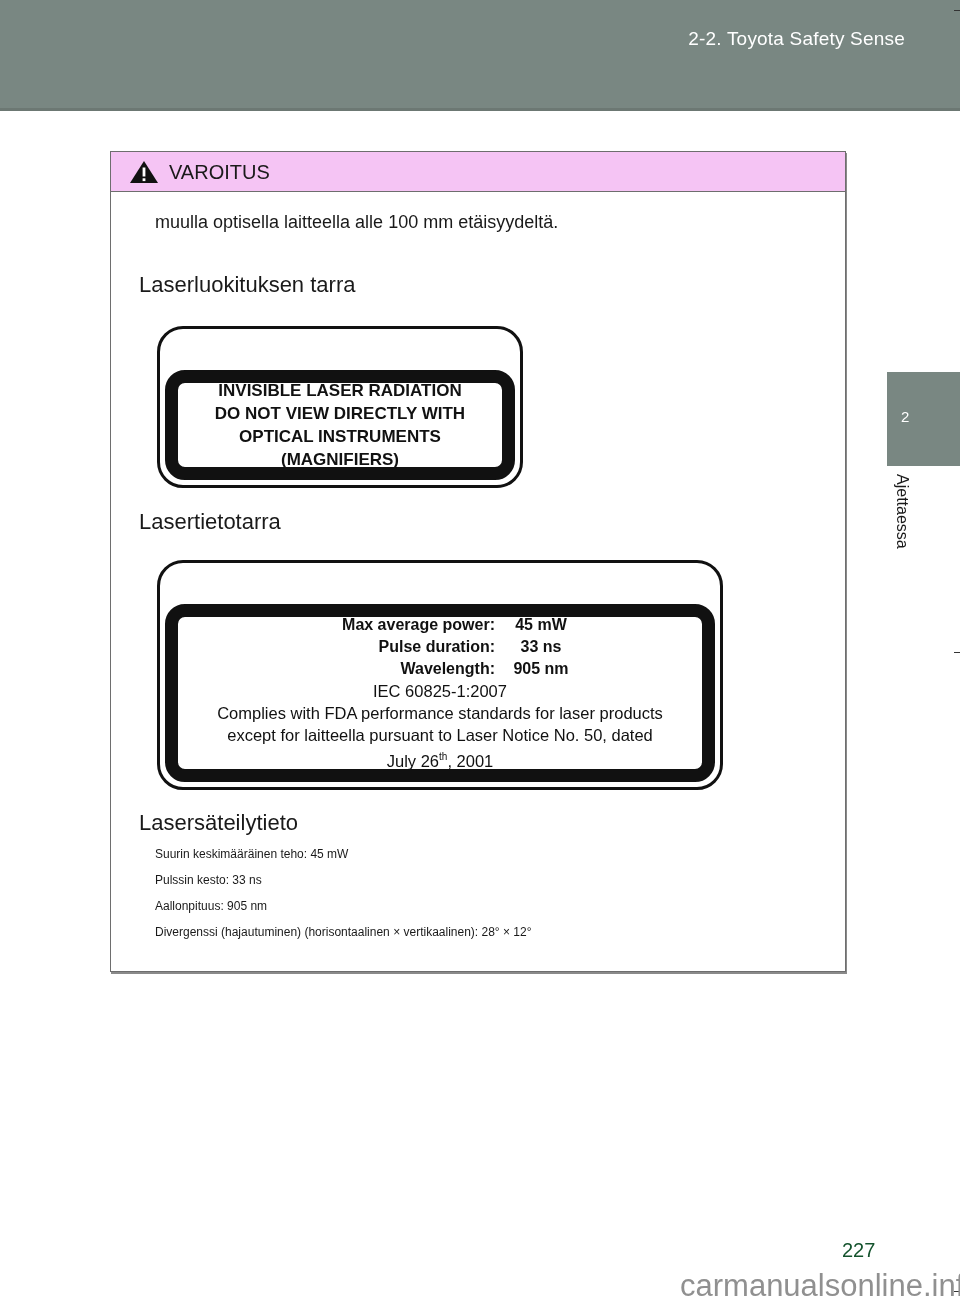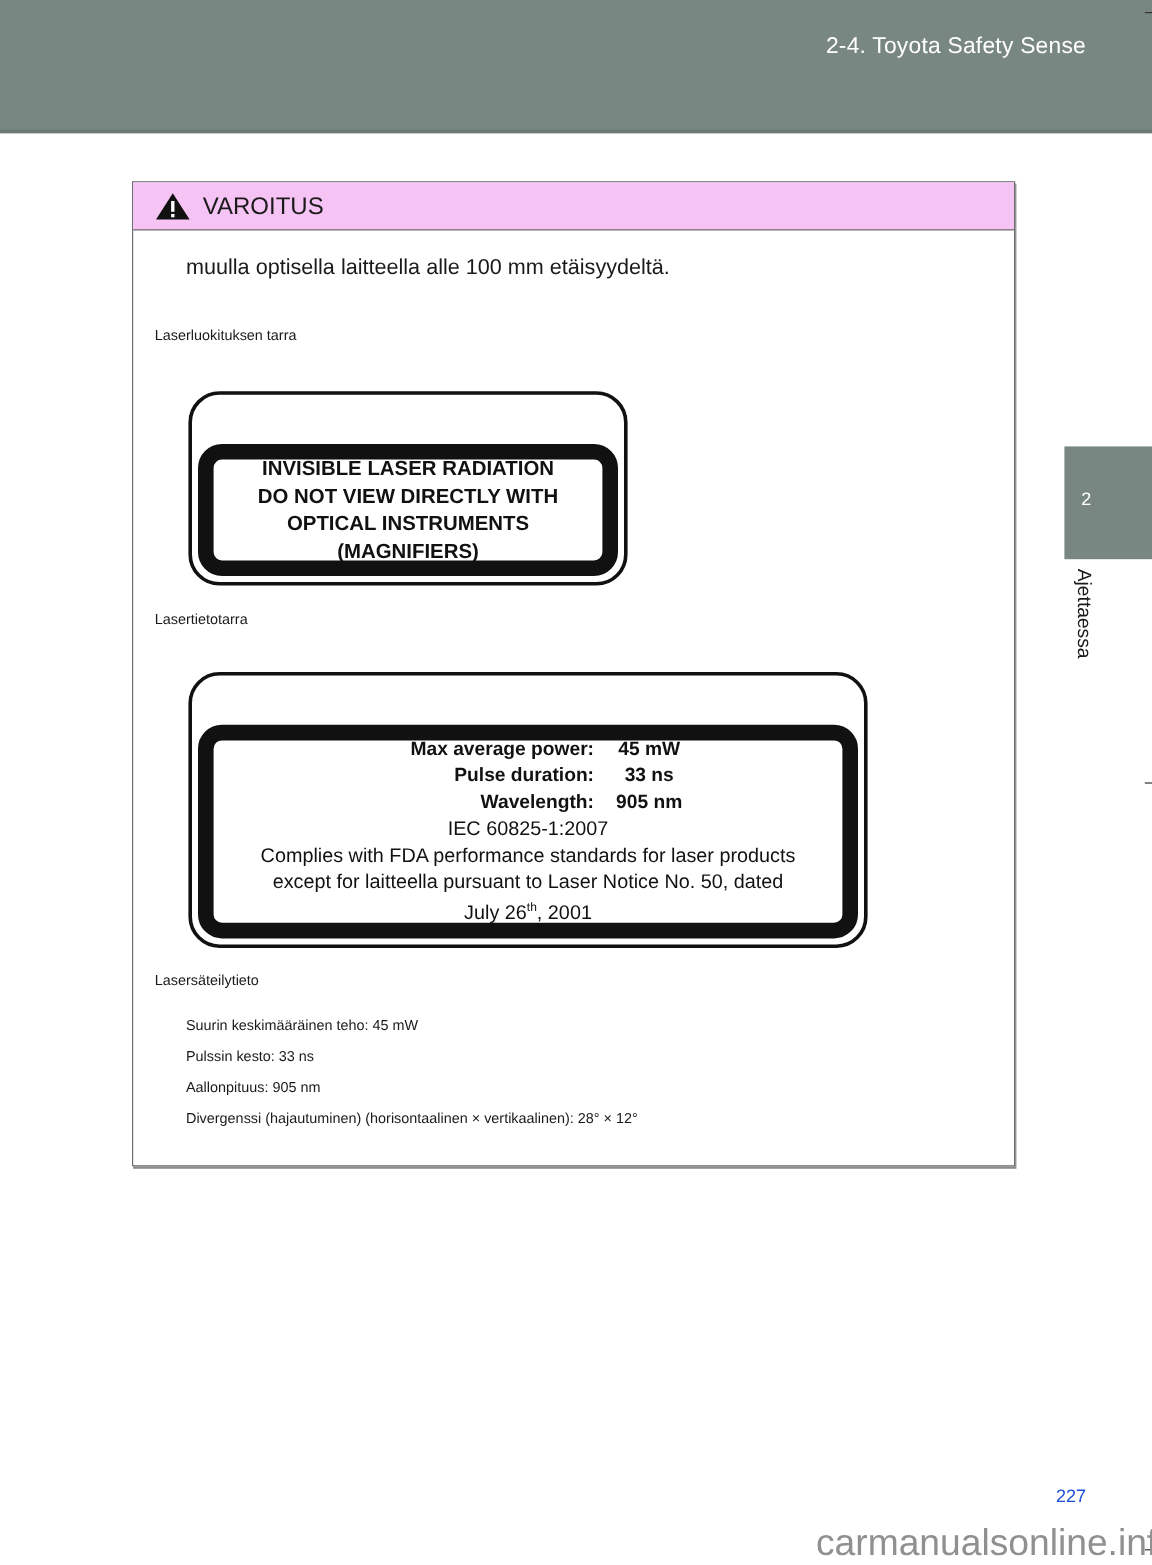--- a/index.html
+++ b/index.html
@@ -13,38 +13,38 @@
   .side-tab-num { position:absolute; left:14px; top:36px; color:#ffffff; font-size:15px; }
   .side-label { position:absolute; left:893px; top:474px; writing-mode:vertical-rl; font-size:16px; color:#1a1a1a; }
   .warn-box { position:absolute; left:110px; top:151px; width:734px; height:819px; border:1px solid #6e6e6e;
               box-shadow:1px 2px 0 #8a8a8a; background:#fff; }
   .warn-head { height:39px; background:#f5c4f4; border-bottom:1px solid #6e6e6e; position:relative; }
   .warn-icon { position:absolute; left:18px; top:8px; }
   .warn-title { position:absolute; left:58px; top:9px; font-size:20px; color:#1a1a1a; }
   .bullet-line { position:absolute; left:20px; top:57px; width:706px; font-size:18px; line-height:27px; text-align:justify; }
   .bullet-dot { display:inline-block; width:12px; height:12px; border-radius:50%; background:#a052e8; margin-right:3px; vertical-align:1px; }
   .bullet-cont { padding-left:24px; }
-  .plain { position:absolute; left:18px; font-size:12px; }
+  .plain { position:absolute; left:28px; font-size:22px; }
   .label { position:absolute; background:#fff; border:3px solid #111; border-radius:26px; }
   .label-inner { position:absolute; left:5px; top:5px; right:5px; bottom:5px; border:13px solid #111; border-radius:20px; background:#fff;
                  display:flex; flex-direction:column; align-items:center; justify-content:center; text-align:center;margin-top:36px; }
   .l1-line { font-weight:bold; font-size:17px; line-height:23px; color:#111; }
   .spec-row { display:flex; font-weight:bold; font-size:16px; line-height:22px; color:#111; }
   .spec-k { width:192px; text-align:right; padding-right:10px; }
   .spec-v { width:72px; text-align:center; }
   .l2-reg { font-size:16.5px; line-height:22px; color:#111; }
   .info-item { position:absolute; left:44px; font-size:12px; }
-  .page-num { position:absolute; left:880px; top:1239px; font-size:15px; color:#1d4ed8; }
+  .page-num { position:absolute; left:842px; top:1239px; font-size:20px; color:#14532d; }
   .watermark { position:absolute; left:680px; top:1268px; font-size:31px; color:#909090; }
 </style>
 </head>
 <body>
 
 <div class="header">
-  <div class="header-title">2-4. Toyota Safety Sense</div>
+  <div class="header-title">2-2. Toyota Safety Sense</div>
 </div>
 <div class="tick" style="top:10px"></div>
 <div class="tick" style="top:652px"></div>
 <div class="tick" style="top:1291px"></div>
 
 <div class="side-tab">
   <div class="side-tab-num">2</div>
 </div>
 <div class="side-label">Ajettaessa</div>
 

